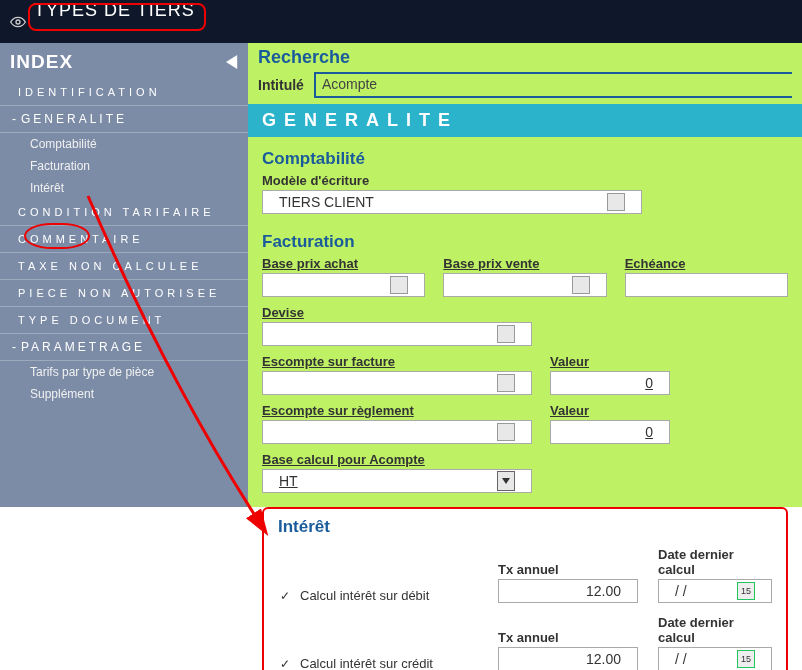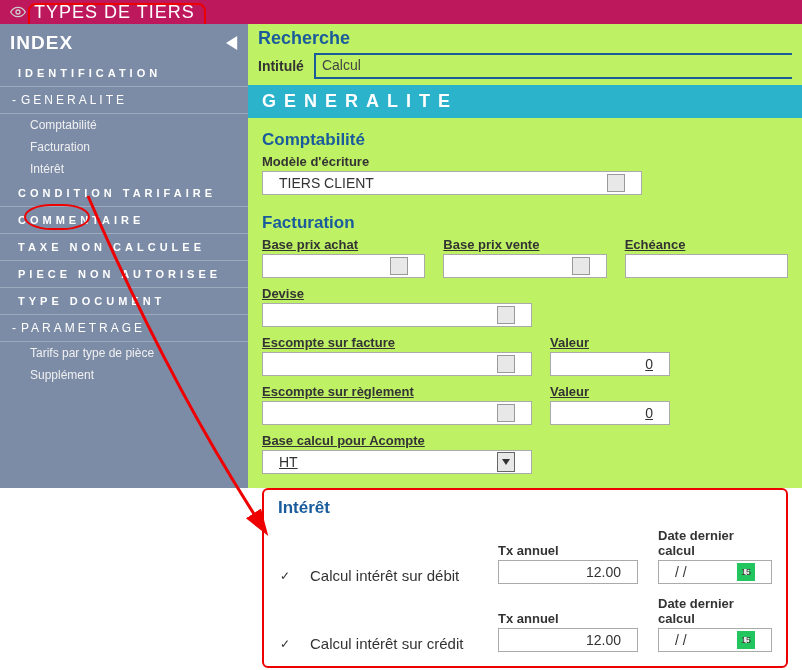--- a/index.html
+++ b/index.html
@@ -1,32 +1,32 @@
 <!DOCTYPE html>
 <html><head>
 <meta charset="utf-8">
 <style>
   * { box-sizing: border-box; margin: 0; padding: 0; }
   body { font-family: Arial, sans-serif; font-size: 13px; color: #333; width: 802px; height: 670px; overflow: hidden; position: relative; }
 
-  .topbar { background: #be185d; color: #fff; height: 24px; display: flex; align-items: center; padding: 0 10px; }
+  .topbar { background: #0f172a; color: #fff; height: 43px; display: flex; padding: 0 10px; }
   .topbar .eye { width: 16px; display: inline-flex; align-items: center; justify-content: center; margin-right: 8px; }
   .topbar .title { font-size: 18px; letter-spacing: 1px; font-weight: 500; }
   .title-highlight { position: absolute; top: 3px; left: 28px; width: 178px; height: 28px; border: 2px solid #e00; border-radius: 8px; pointer-events: none; }
 
   .layout { display: flex; height: 464px; }
 
   .sidebar { width: 248px; background: #7c8ca7; color: #fff; font-family: Arial, sans-serif; position: relative; padding-top: 4px; }
   .index-header { display: flex; align-items: center; justify-content: space-between; padding: 4px 8px 6px 10px; }
   .index-title { font-size: 19px; font-weight: bold; letter-spacing: 1px; color: #fff; }
   .index-arrow svg { display: block; }
 
   .side-group { letter-spacing: 3px; font-size: 12px; padding: 6px 8px 6px 12px; border-bottom: 1px solid rgba(255,255,255,0.25); cursor: pointer; position: relative; }
   .side-group.group-top::before { content: "-"; margin-right: 2px; }
-  .side-item { letter-spacing: 4px; font-size: 11px; padding: 7px 8px 7px 18px; border-bottom: 1px solid rgba(255,255,255,0.25); cursor: pointer; font-weight: bold; }
+  .side-item { letter-spacing: 4px; font-size: 11px; padding: 7px 8px 7px 18px; border-bottom: 1px solid rgba(255,255,255,0.25); cursor: pointer; }
   .side-sub { font-size: 12px; letter-spacing: 0; padding: 4px 8px 4px 30px; cursor: pointer; color: #f0f0f0; }
   .circle-highlight { position: absolute; border: 2px solid #e00; border-radius: 50%/60%; width: 66px; height: 26px; top: 180px; left: 24px; pointer-events: none; }
 
   .main { flex: 1; background: #bef264; position: relative; }
 
   .search-block { padding: 4px 10px 6px 10px; }
   .search-title { color: #1a5b9c; font-size: 18px; font-weight: bold; margin-bottom: 4px; }
   .search-row { display: flex; align-items: center; gap: 10px; }
   .search-label { font-weight: bold; font-size: 14px; }
   .search-input { flex: 1; border: 2px solid #1a5b9c; border-right: none; height: 26px; padding: 2px 6px; font-size: 14px; color: #444; }
@@ -43,25 +43,25 @@
   .input-like .dd::after { content: ""; border-left: 4px solid transparent; border-right: 4px solid transparent; border-top: 6px solid #333; }
   .input-num { text-align: right; }
 
   .row { display: flex; gap: 18px; margin-bottom: 8px; text-decoration: underline; }
   .col { flex: 1; }
   .col.narrow { flex: 0 0 120px; }
   .col.mid { flex: 0 0 270px; }
 
   .interest-box { border: 2px solid #e00; border-radius: 6px; padding: 8px 14px 14px 14px; margin-top: 14px; position: relative; }
   .interest-title { color: #1a5b9c; font-size: 17px; font-weight: bold; margin-bottom: 10px; }
-  .check-row { display: flex; align-items: center; gap: 18px; font-size: 15px; }
+  .check-row { display: flex; align-items: center; gap: 8px; font-size: 13px; }
   .check { width: 14px; height: 14px; display: inline-flex; align-items: center; justify-content: center; }
   .check::before { content: "✓"; font-size: 12px; color: #333; }
   .date-input { display: flex; align-items: center; }
-  .date-input .cal { width: 18px; height: 18px; border: 6px solid #22c55e; background: #eee; margin-left: 4px; display: flex; align-items: center; justify-content: center; font-size: 9px; cursor: pointer; }
+  .date-input .cal { width: 18px; height: 18px; border: 1px solid #22c55e; background: #eee; margin-left: 4px; display: flex; align-items: center; justify-content: center; font-size: 9px; cursor: pointer; }
 
   .irow { display: flex; align-items: flex-end; gap: 20px; margin-bottom: 12px; }
   .irow .ilabel-col { flex: 0 0 200px; }
   .irow .itx-col { flex: 0 0 140px; }
   .irow .idate-col { flex: 1; }
 
   svg.arrow-svg { position: absolute; top: 36px; left: 0; width: 802px; height: 634px; pointer-events: none; z-index: 50; }
 </style>
 </head>
 <body>
@@ -106,21 +106,21 @@
     <div class="side-sub">Supplément</div>
 
     <div class="circle-highlight"></div>
   </div>
 
   <div class="main">
     <div class="search-block">
       <div class="search-title">Recherche</div>
       <div class="search-row">
         <span class="search-label">Intitulé</span>
-        <div class="search-input">Calcul</div>
+        <div class="search-input">Acompte</div>
       </div>
     </div>
 
     <div class="section-band">GENERALITE</div>
 
     <div class="content">
       <div class="subsection">Comptabilité</div>
       <div class="field-label">Modèle d'écriture</div>
       <div class="input-like" style="width:380px">
         <span>TIERS CLIENT</span>

